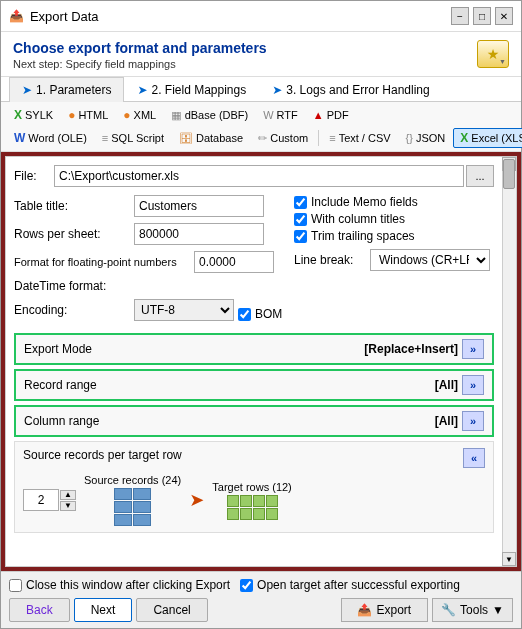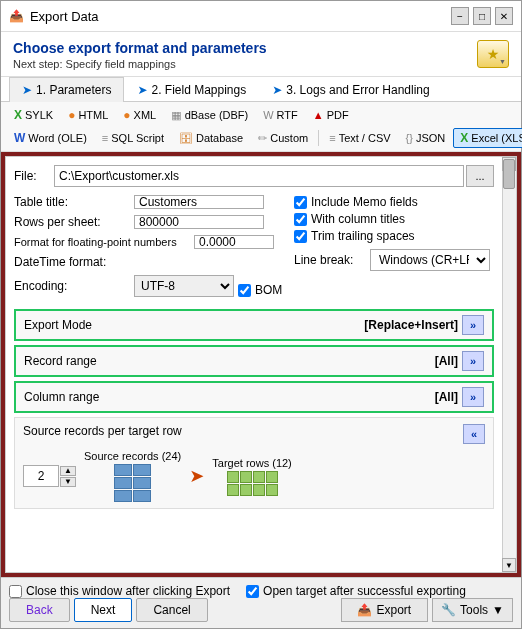--- a/index.html
+++ b/index.html
@@ -158,21 +158,21 @@
     }
     .form-label {
       min-width: 120px;
       font-size: 12px;
       color: #000;
     }
     .form-input {
       border: 1px solid #aaa;
       padding: 2px 4px;
       font-size: 12px;
-      height: 14px;
+      height: 22px;
       outline: none;
     }
     .file-row {
       display: flex;
       align-items: center;
       margin-bottom: 8px;
     }
     .file-label {
       min-width: 40px;
       font-size: 12px;
@@ -369,21 +369,22 @@
       padding: 1px 2px;
     }
     .footer {
       background: #f0f0f0;
       padding: 6px 8px;
       border-top: 1px solid #ccc;
     }
     .footer-checkboxes {
       display: flex;
       align-items: flex-start;
-      gap: 16px;
+      gap: 10px;
+      margin-bottom: 6px;
       font-size: 12px;
     }
     .footer-buttons {
       display: flex;
       align-items: center;
       gap: 4px;
     }
     .footer-btn {
       padding: 4px 16px;
       font-size: 12px;

